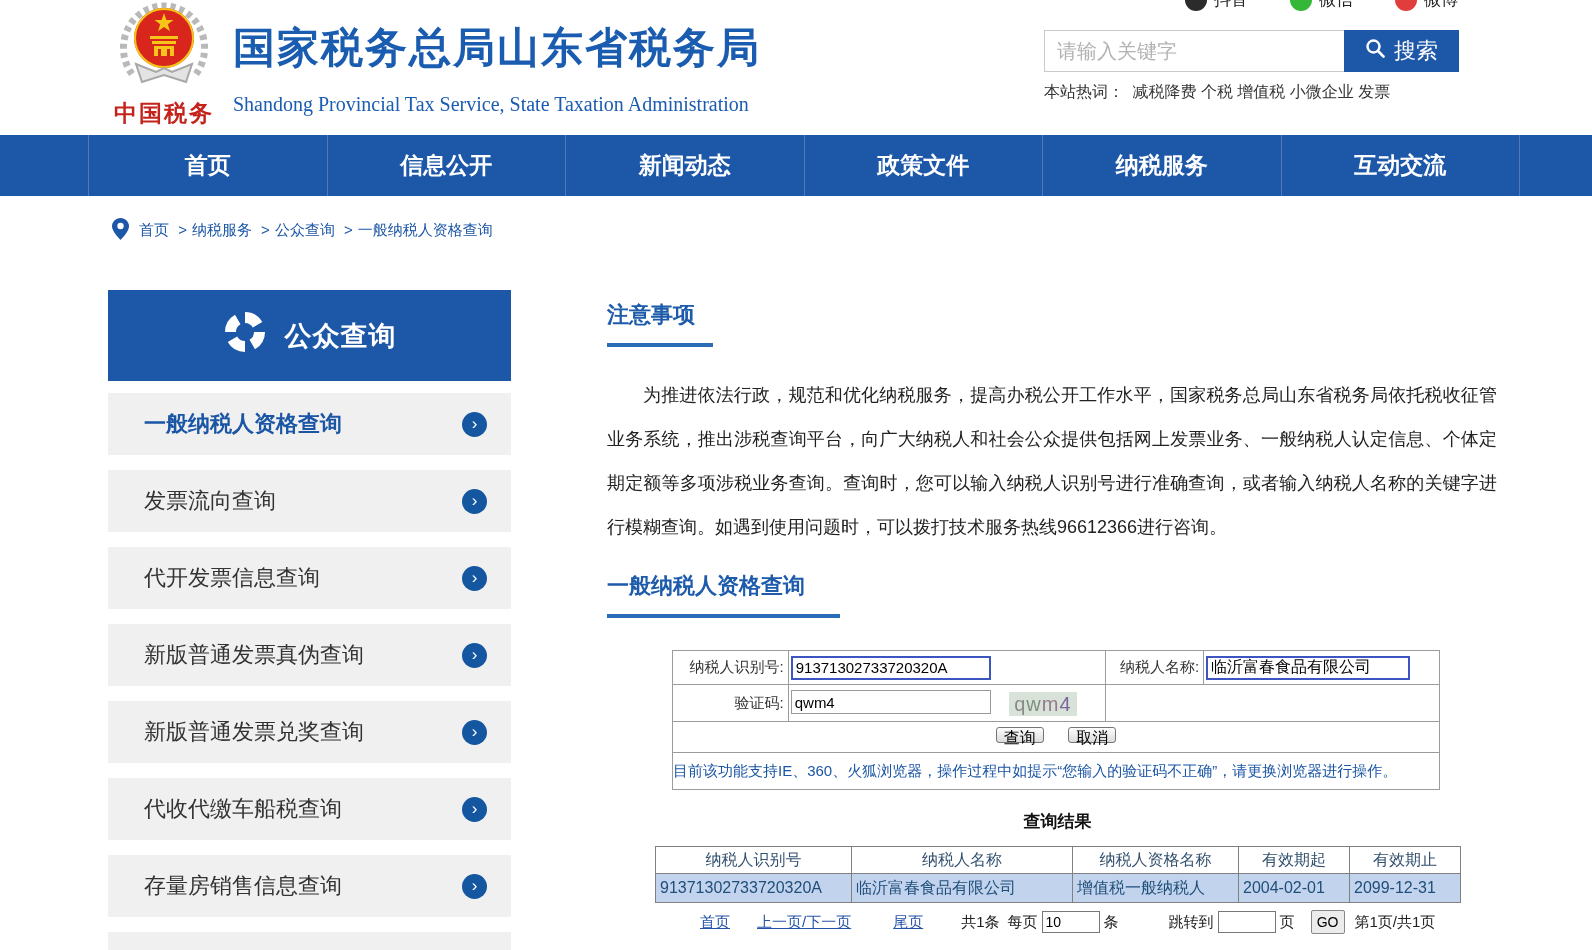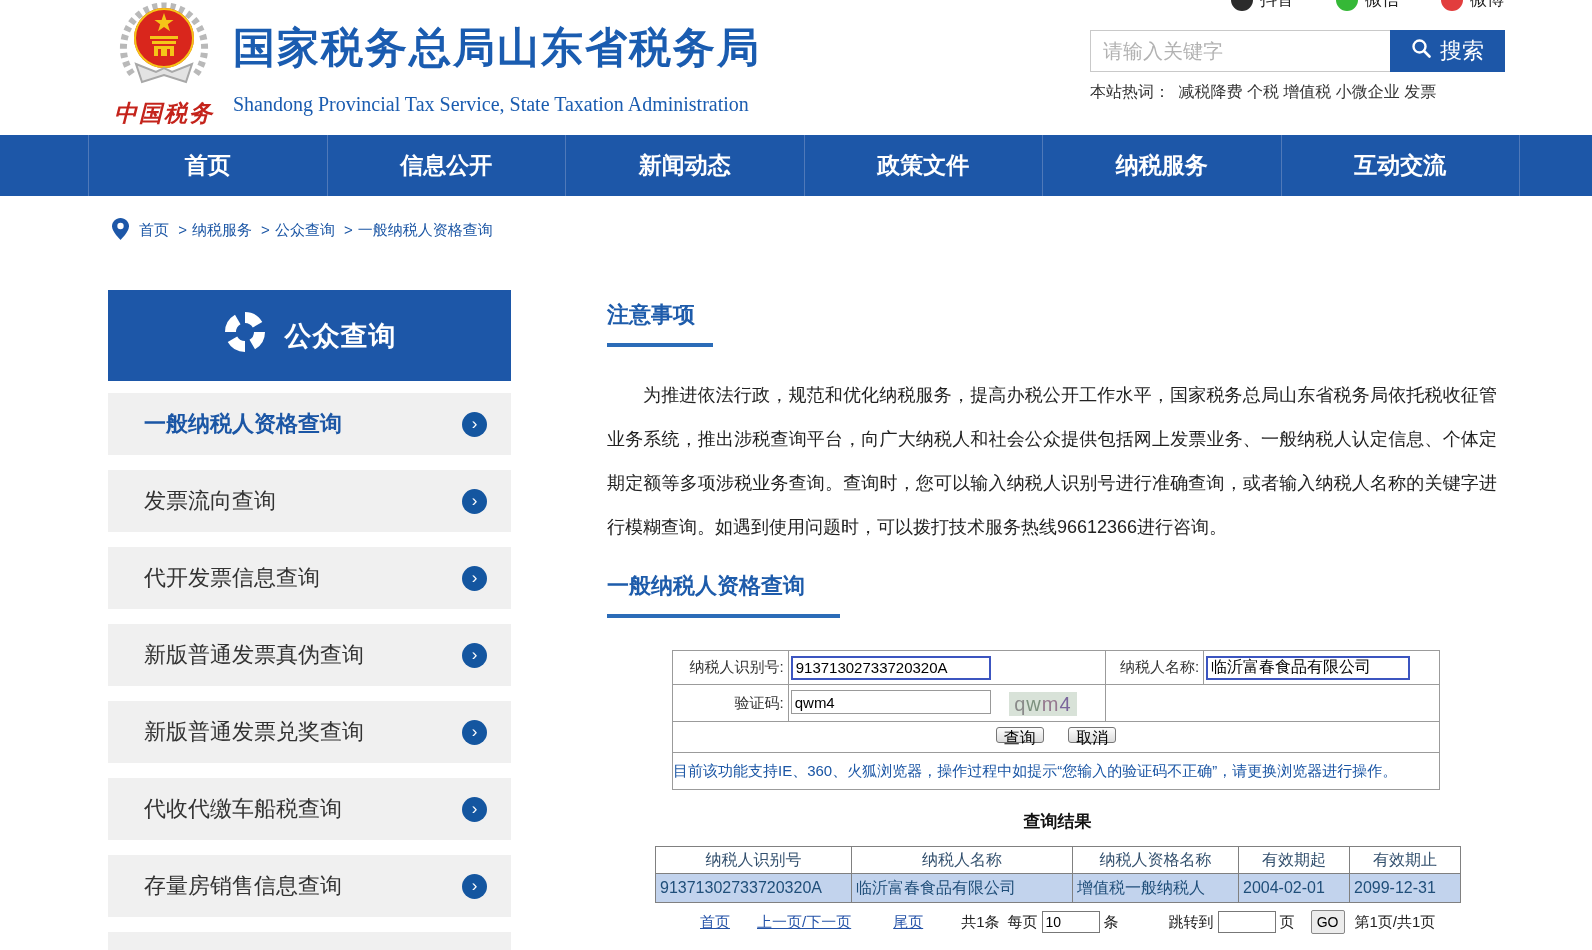--- a/index.html
+++ b/index.html
@@ -3,26 +3,26 @@
 <meta charset="utf-8">
 <style>
   * { margin:0; padding:0; box-sizing:border-box; }
   body { background:#fff; }
   .page { position:relative; width:1592px; height:950px; background:#fff; overflow:hidden;
           font-family:"Liberation Sans","DejaVu Sans",sans-serif; }
 
   
   .site-header { position:absolute; top:0; left:0; right:0; height:135px; background:#fff; }
   .logo-wrap { position:absolute; left:106px; top:0; width:116px; text-align:center; }
-  .logo-caption { font-size:23px; color:#c4231b; font-weight:bold; font-style:italic;
+  .logo-caption { font-size:23px; color:#c4231b; font-weight:bold; 
                   font-family:"Liberation Serif",serif; letter-spacing:2px; margin-top:-2px; }
   .title-wrap { position:absolute; left:233px; top:20px; }
   .site-title { font-size:42px; font-weight:bold; color:#1a5cb0; letter-spacing:2px; }
   .site-subtitle { font-size:20px; color:#1a5cb0; font-family:"Liberation Serif",serif; margin-top:17px; }
-  .header-right { position:absolute; left:1090px; top:0; width:430px; height:115px; }
+  .header-right { position:absolute; left:1044px; top:0; width:430px; height:115px; }
   .social-row { position:absolute; top:-12px; right:16px; display:flex; gap:42px; }
   .social-item { display:flex; align-items:center; gap:7px; font-size:17px; color:#222; }
   .social-icon { width:22px; height:22px; border-radius:50%; display:inline-block; }
   .search-row { position:absolute; top:30px; left:0; display:flex; }
   .search-input { width:300px; height:42px; border:1px solid #c9c9c9; border-right:none;
                   font-size:20px; padding:0 12px; color:#333; outline:none; }
   .search-input::placeholder { color:#b2b2b2; }
   .search-button { width:115px; height:42px; background:#1d57a8; color:#fff; font-size:22px;
                    border:none; display:flex; align-items:center; justify-content:center; gap:9px; cursor:pointer; }
   .hotwords { position:absolute; top:82px; left:0; font-size:16px; color:#333; white-space:nowrap; }

